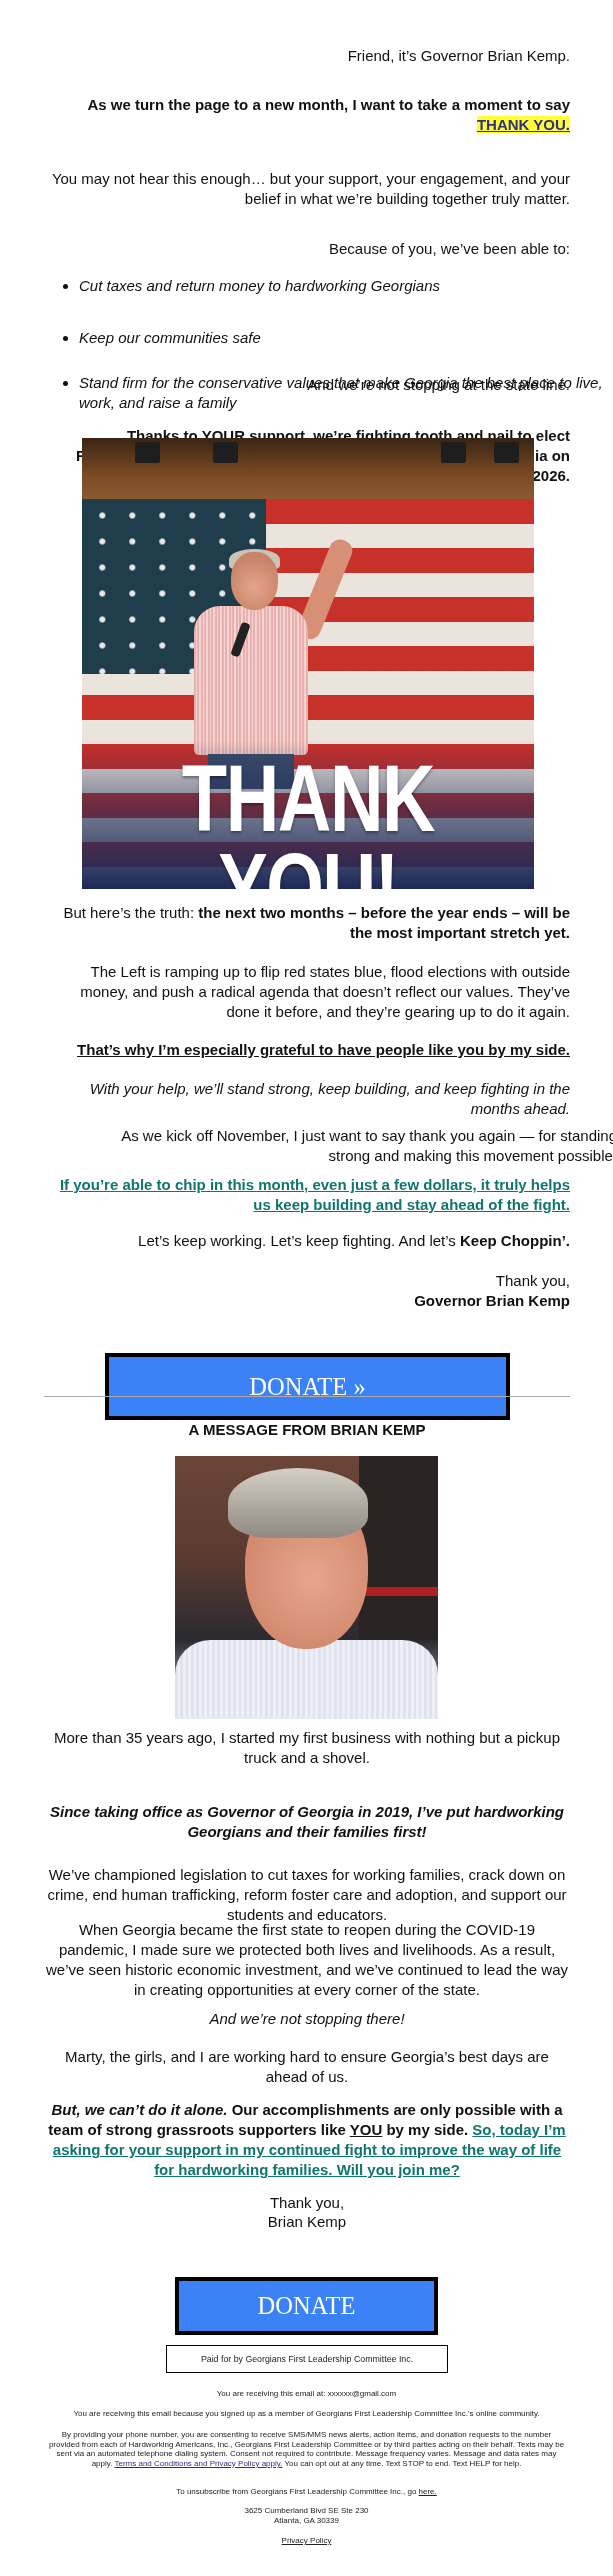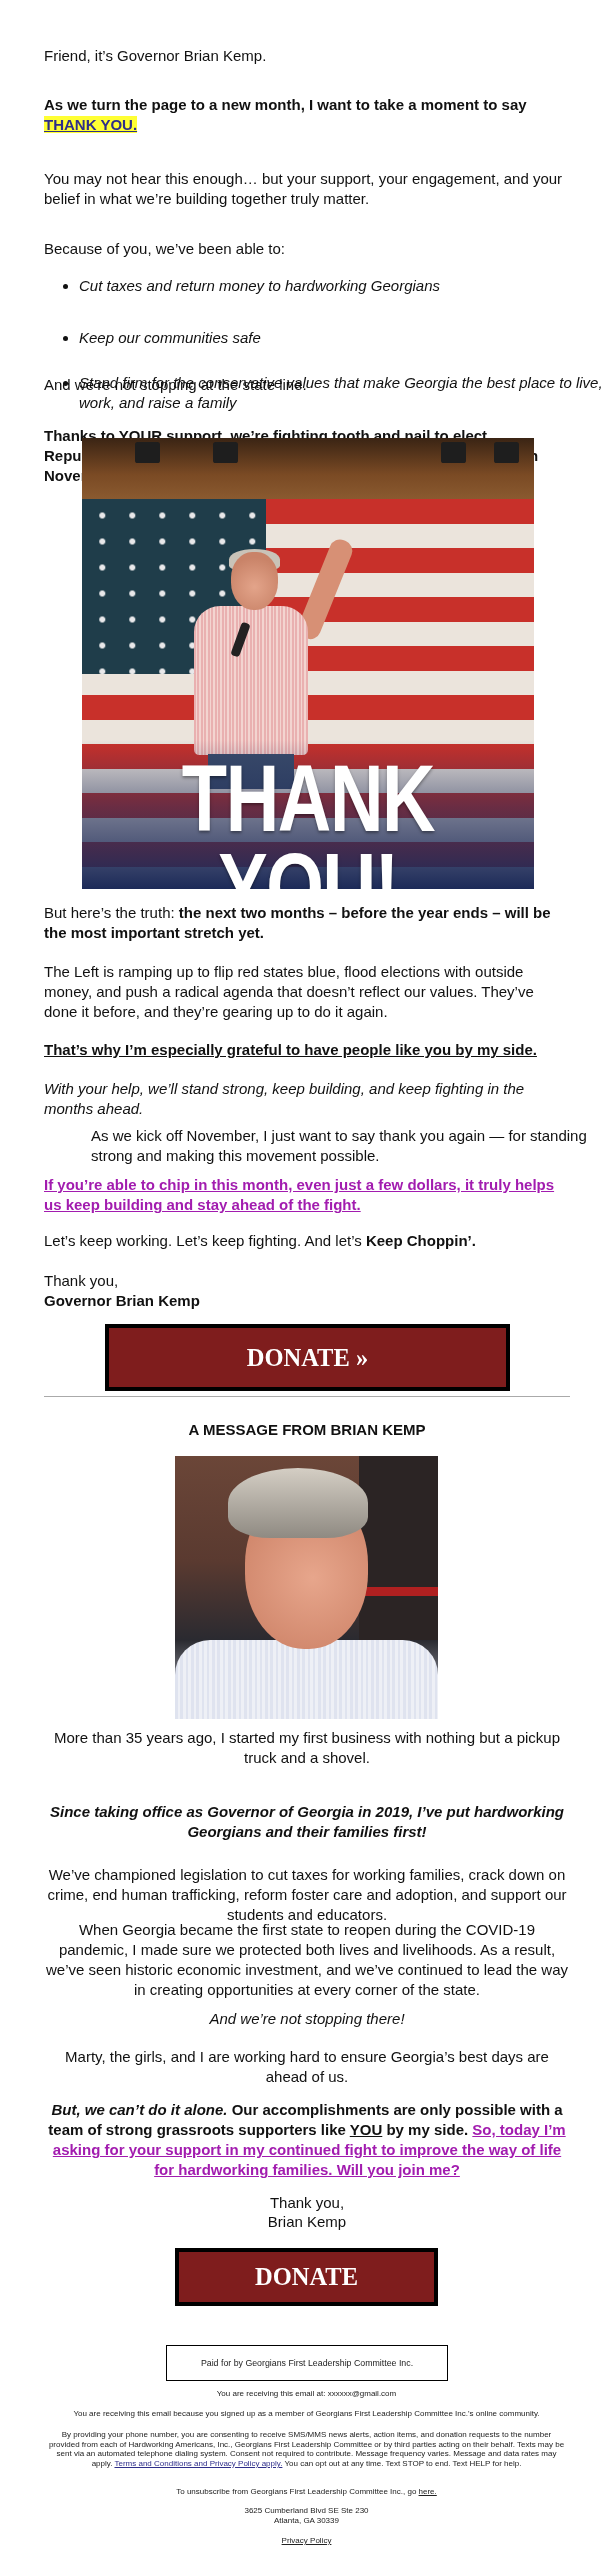--- a/index.html
+++ b/index.html
@@ -1,21 +1,21 @@
 <!DOCTYPE html>
 <html style="font-size:14px"><head>
 <meta charset="utf-8">
 <style>
   html, body { margin: 0; padding: 0; background: #ffffff; }
   body { width: 614px; height: 2576px; overflow: hidden; position: relative;
          font-family: "Liberation Sans", sans-serif; color: #111111; }
-  p { margin: 0; font-size: 15px; line-height: 20px; }
+  p { margin: 0; font-size: 15px; line-height: 20px; text-align: right; }
   .b { font-weight: bold; }
   .i { font-style: italic; }
-  a.link { color: #a21caf; text-decoration: underline; font-weight: bold; margin-top: 20px; }
+  a.link { color: #0f766e; text-decoration: underline; font-weight: bold; margin-top: 20px; }
   .hl { background: #ffff33; color: #2e2e8a; text-decoration: underline; font-weight: bold; }
   ul.bul { margin: 0; padding-left: 35px; }
   ul.bul li { font-size: 15px; line-height: 20px; font-style: italic; margin: 0; }
   .abs { position: absolute; }
 
   
   .banner { position: absolute; left: 82px; top: 438px; width: 452px; height: 451px; overflow: hidden;
             background: #0f172a; }
   .banner .ceiling { position: absolute; left: 0; top: 0; width: 100%; height: 61px;
             background: linear-gradient(180deg, #3a2414 0%, #7a4a24 60%, #8a5a30 100%); }
@@ -37,43 +37,43 @@
   .banner .pants { position: absolute; left: 23px; top: 202px; width: 86px; height: 35px; background: #3a4b6a; }
   .banner .mic { position: absolute; left: 51px; top: 70px; width: 8.8px; height: 35px; background: #222; border-radius: 3.5px; transform: rotate(20deg); }
   .banner .fade { position: absolute; left: 0; bottom: 0; width: 100%; height: 149px;
             background: linear-gradient(180deg, rgba(28,42,88,0) 0%, rgba(28,42,88,0.55) 45%, #1c2a58 100%); }
   .banner .ty { position: absolute; left: 0; top: 316px; width: 100%; text-align: center;
             font-family: "Liberation Sans", sans-serif; font-weight: bold; color: #ffffff;
             font-size: 95px; line-height: 88px; letter-spacing: -1.8px;
             transform: scaleX(0.78); transform-origin: center; text-shadow: 0 1.8px 3.5px rgba(0,0,0,0.4); }
 
   
-  .donate { position: absolute; background: #7f1d1d; border: 4.4px solid #000000; box-sizing: border-box;
+  .donate { position: absolute; background: #3b82f6; border: 4.4px solid #000000; box-sizing: border-box;
             display: flex; align-items: center; justify-content: center; cursor: pointer;
-            font-family: "Liberation Serif", serif; font-weight: bold; color: #ffffff; font-size: 24.5px; }
+            font-family: "Liberation Serif", serif; font-weight: normal; color: #ffffff; font-size: 24.5px; margin-top: 29px; }
   .divider { position: absolute; left: 44px; top: 1396px; width: 526px; height: 0; border-top: 1.8px solid #aaaaaa; }
 
   .center { text-align: center; }
   .msg-head { position: absolute; left: 44px; top: 1420px; width: 526px; text-align: center;
               font-weight: bold; font-size: 15px; line-height: 20px; }
 
   
   .portrait { position: absolute; left: 175px; top: 1456px; width: 263px; height: 263px; overflow: hidden;
               background: linear-gradient(180deg, #6b4638 0%, #5a3a30 40%, #2a2a30 70%, #c8ccd8 100%); }
   .portrait .sign { position: absolute; right: 0; top: 0; width: 79px; height: 184px; background: #2b2424; }
   .portrait .sign .stripe { position: absolute; left: 0; top: 131px; width: 100%; height: 8.8px; background: #b02020; }
   .portrait .face { position: absolute; left: 70px; top: 35px; width: 123px; height: 158px; border-radius: 46% 46% 48% 48%;
               background: radial-gradient(circle at 55% 55%, #e7a68c 0%, #cf856a 75%); }
   .portrait .phair { position: absolute; left: 53px; top: 12.3px; width: 140px; height: 70px; border-radius: 50% 50% 30% 30%;
               background: linear-gradient(180deg, #d4cec4, #8f8a82); }
   .portrait .pshirt { position: absolute; left: 0; top: 184px; width: 263px; height: 79px;
               background: repeating-linear-gradient(90deg, #dfe3ef 0px, #dfe3ef 2.6px, #eef0f6 2.6px, #eef0f6 5.3px);
               border-radius: 35px 35px 0 0; }
 
-  .paid { position: absolute; left: 166px; top: 2345px; width: 282px; height: 36px; border: 0.9px solid #000;
+  .paid { position: absolute; left: 166px; top: 2345px; width: 282px; height: 28px; border: 0.9px solid #000;
           box-sizing: border-box; display: flex; align-items: center; justify-content: center;
           font-size: 8.8px; color: #222; }
   .foot { position: absolute; left: 35px; width: 543px; text-align: center; font-size: 8px; line-height: 9.6px; color: #222; }
   .foot a { color: #2e2e8a; text-decoration: underline; }
   .foot a.dark { color: #222; }
 </style>
 </head>
 <body>
 
 <p class="abs" style="left:44px; top:46px; width:526px;">Friend, it’s Governor Brian Kemp.</p>

